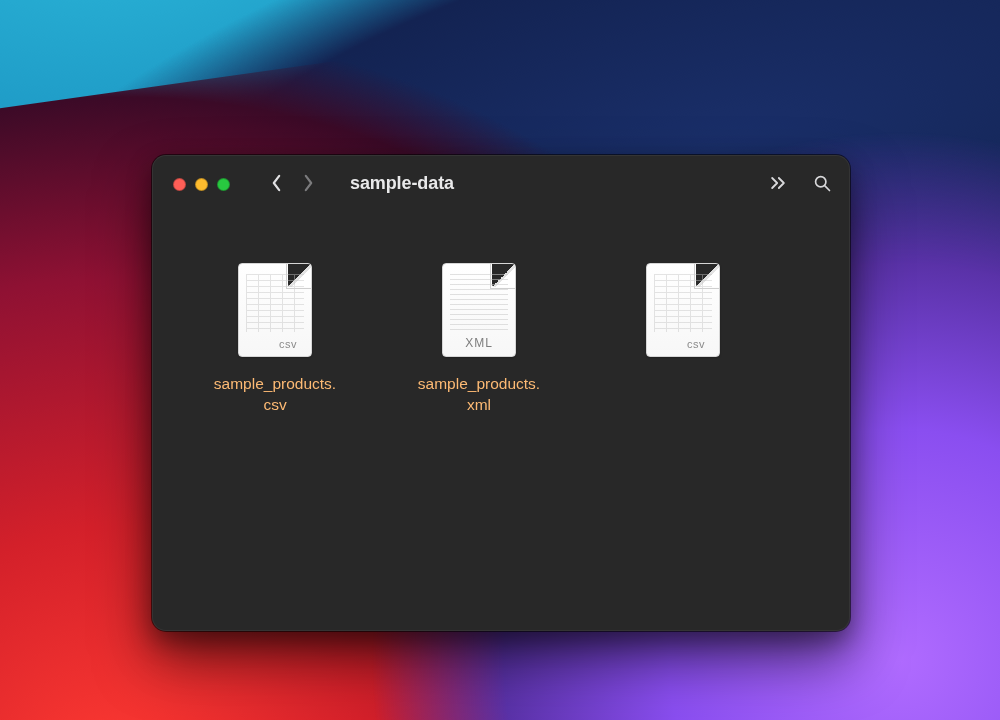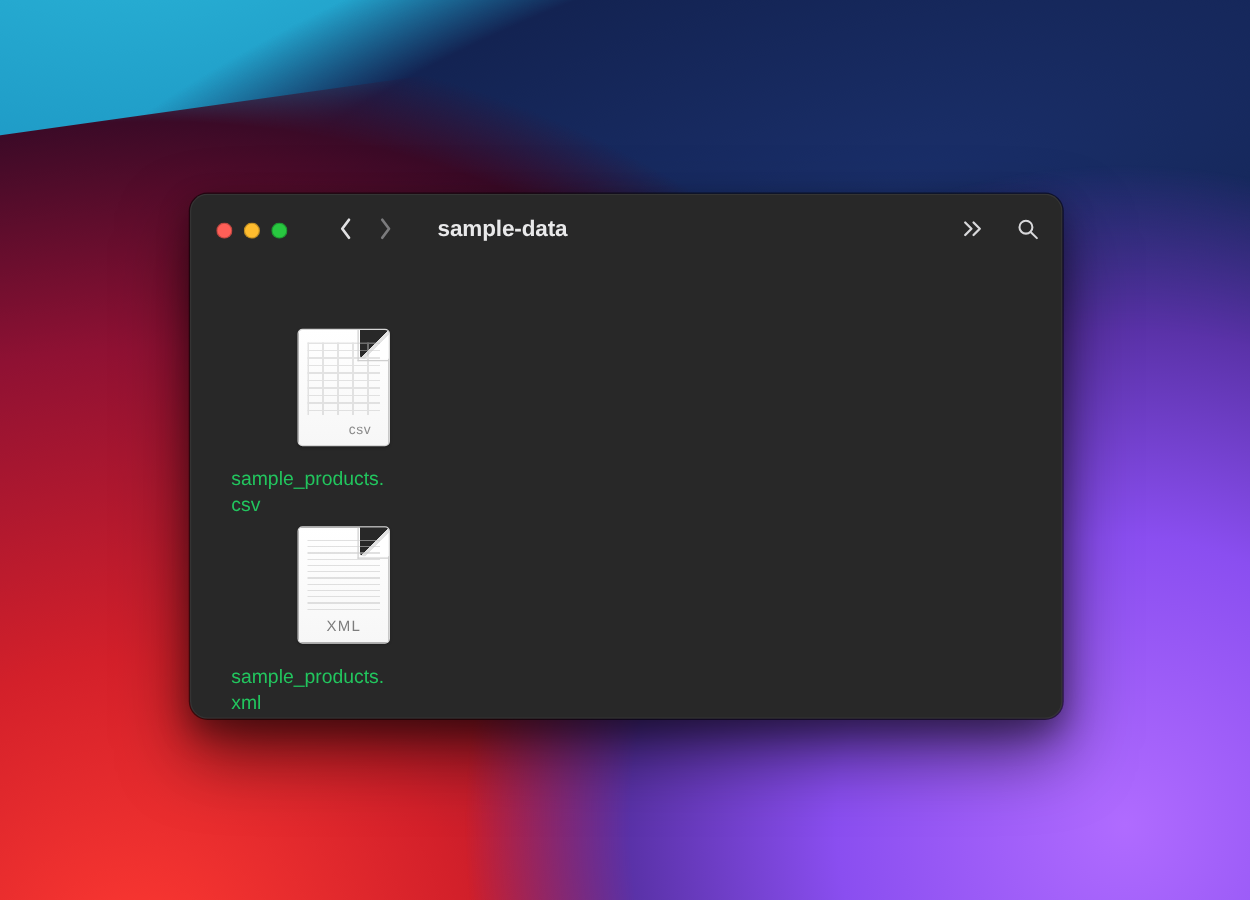--- a/index.html
+++ b/index.html
@@ -52,21 +52,21 @@
     width: 1300px; height: 1000px;
     right: -400px; top: 240px;
     background: radial-gradient(ellipse 55% 55% at 45% 45%,
                 rgba(8,8,20,0.85) 0%, rgba(8,8,20,0.6) 40%, rgba(8,8,20,0) 72%);
   }
 
   
   .window {
     position: absolute;
     left: 152px; top: 155px;
-    width: 698px; height: 420px;
+    width: 698px; height: 476px;
     background: #282828;
     border-radius: 14px;
     border: 1px solid rgba(255,255,255,0.06);
     box-shadow:
       0 0 0 1px rgba(0,0,0,0.55),
       0 28px 55px rgba(0,0,0,0.55),
       0 10px 25px rgba(0,0,0,0.35);
     overflow: hidden;
     color: #e9e9ea;
   }
@@ -111,21 +111,20 @@
     color: #d3d3d5;
   }
   .tb-right .btn { width:22px; height:22px; display:flex; align-items:center; justify-content:center; }
   .tb-right svg { width: 20px; height: 20px; stroke:#d8d8da; }
 
   
   .content {
     padding: 48px 20px 10px 20px;
     display: flex;
     gap: 0;
-    flex-direction: column;
   }
   .file {
     width: 204px;
     display: flex;
     flex-direction: column;
     align-items: center;
     cursor: default;
   }
   .icon-wrap {
     width: 90px; height: 104px;
@@ -174,24 +173,24 @@
     letter-spacing:0.5px;
     color:#8a8a8a;
     font-weight:500;
   }
   .doc-badge.xml{ font-size:12px; letter-spacing:1px; color:#7d7d7d; }
   .doc-badge.left{ text-align:left; padding-left:40px; }
 
   .file-name{
     margin-top:12px;
     width: 180px;
-    text-align:left;
+    text-align:center;
     font-size:15.5px;
     line-height:1.35;
-    color:#22c55e;
+    color:#fdba74;
     word-break: break-all;
     white-space: pre-line;
   }
 </style>
 </head>
 <body>
 
 <div class="desktop">
   <div class="wp-shape wp-cyan"></div>
   <div class="wp-shape wp-navy"></div>

